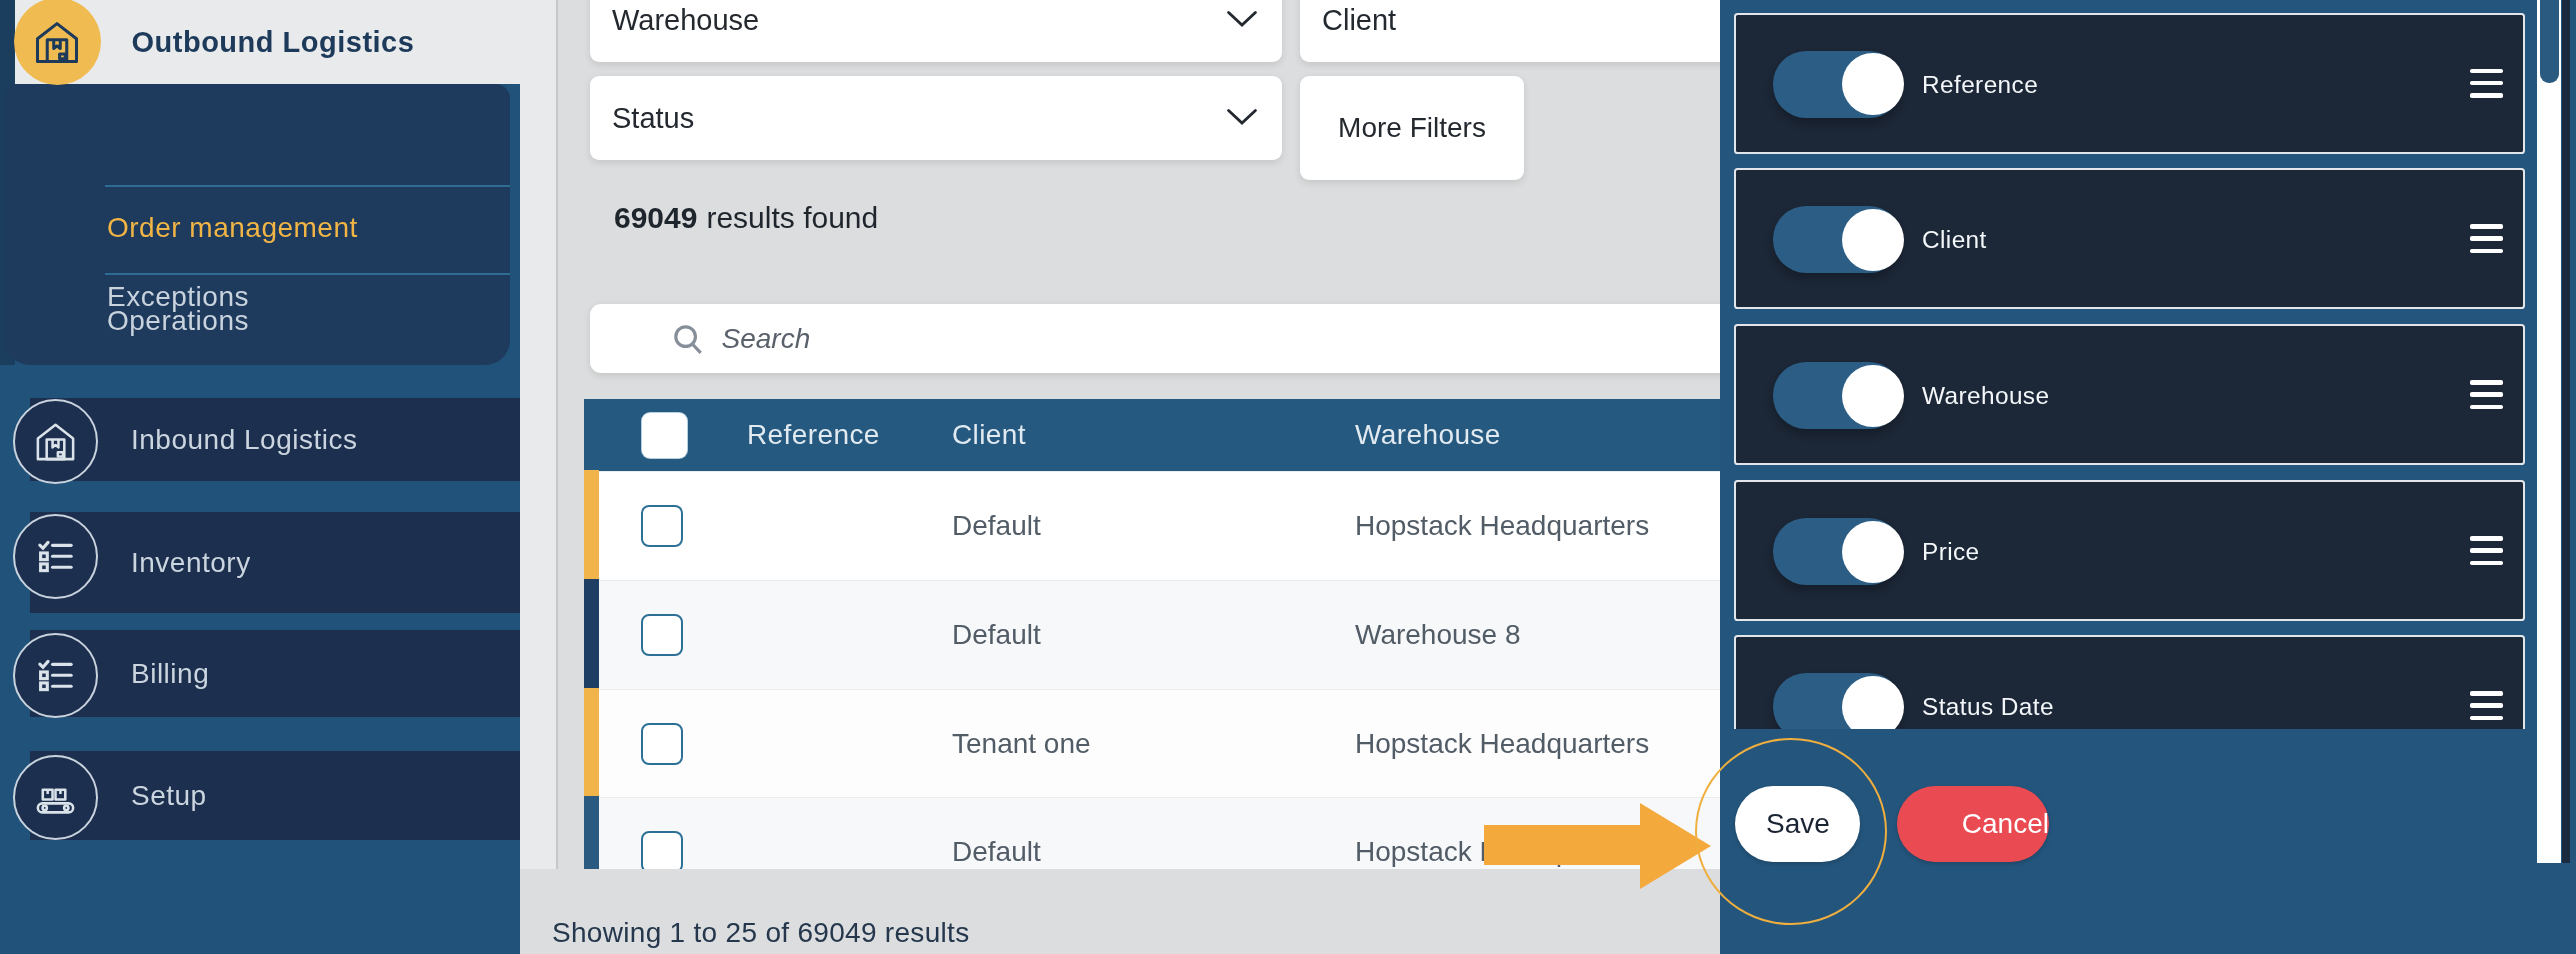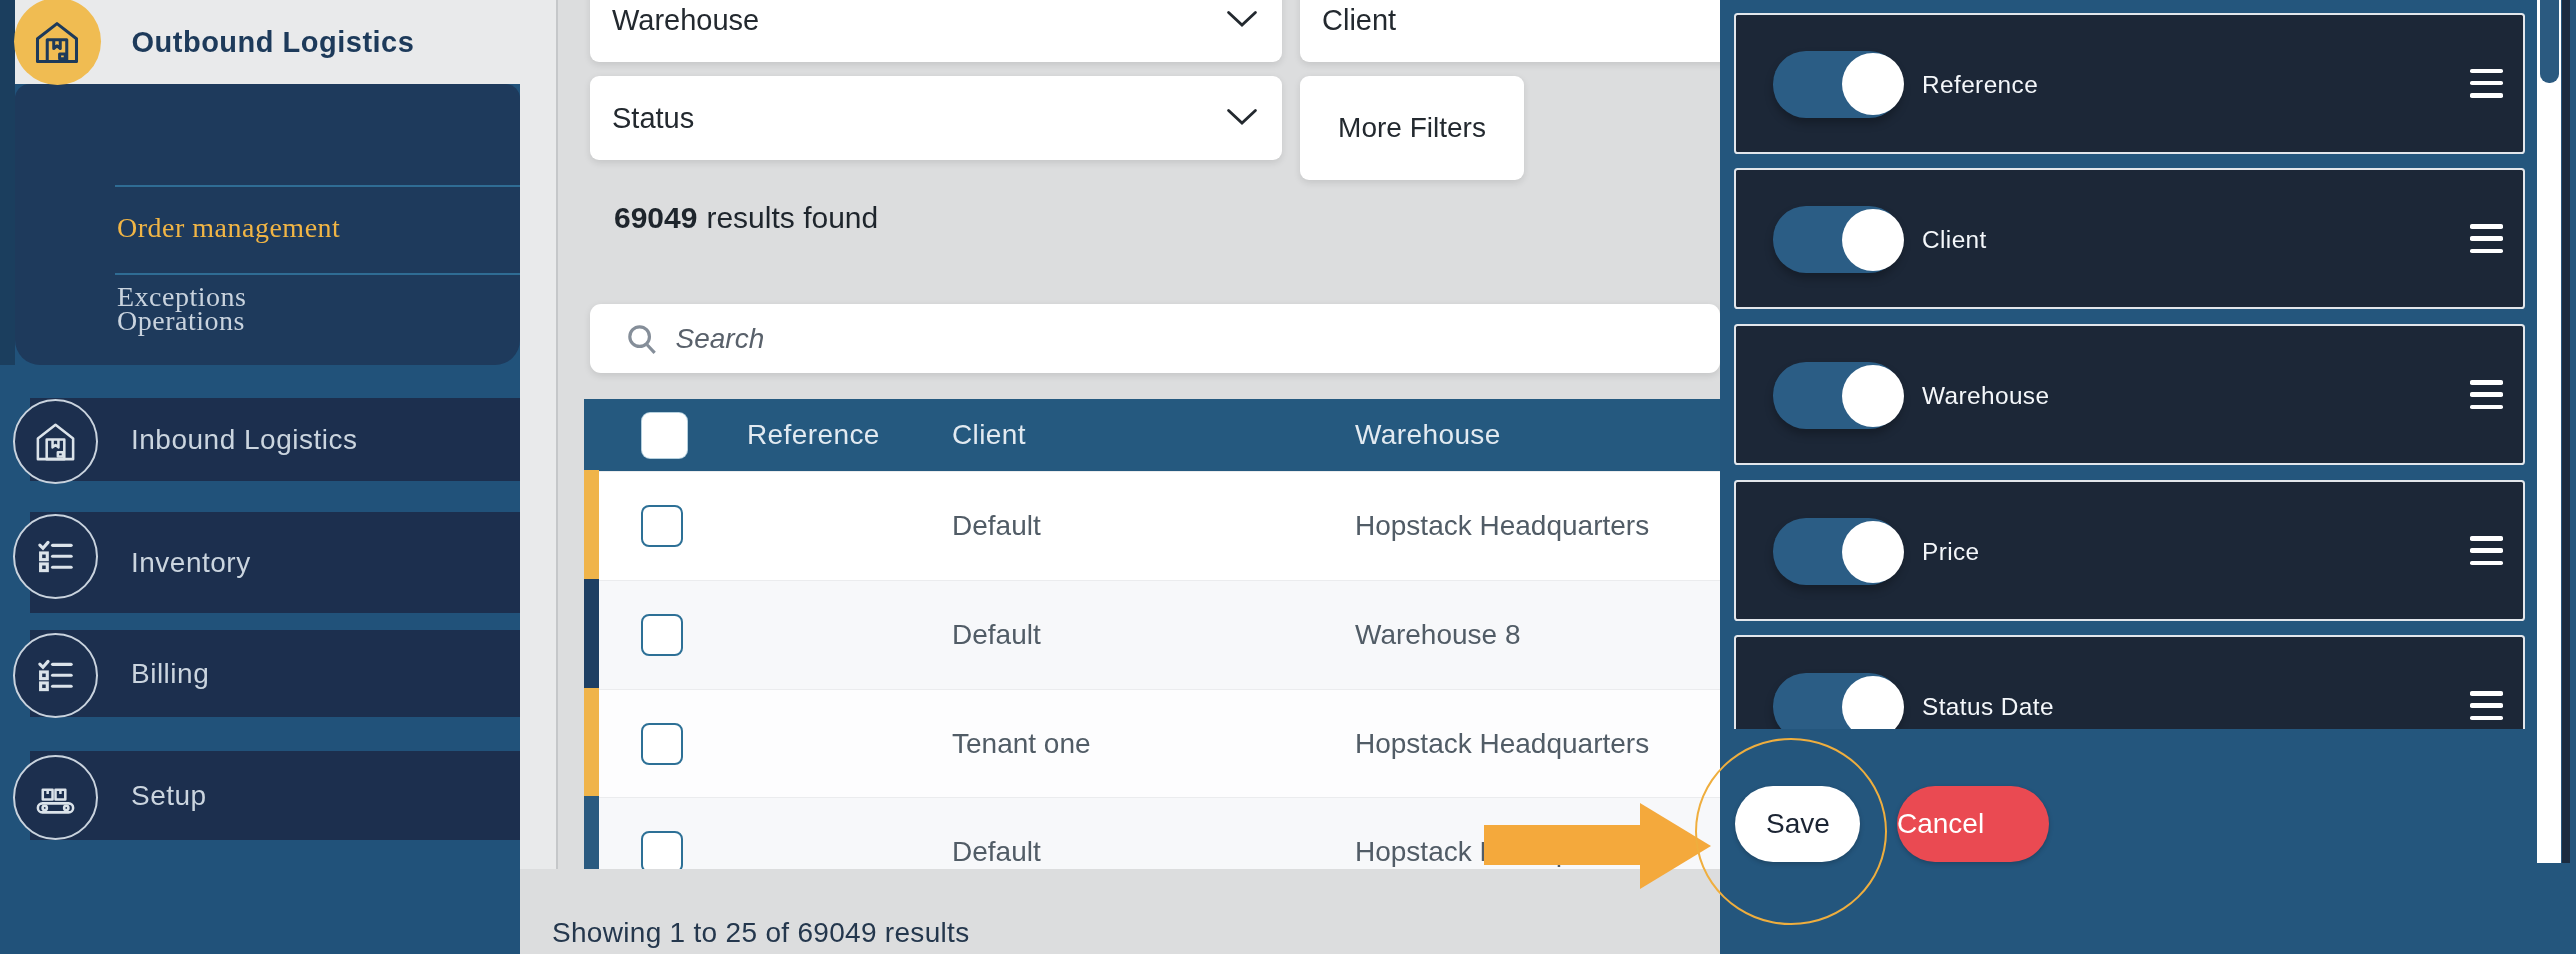--- a/index.html
+++ b/index.html
@@ -9,39 +9,39 @@
     -webkit-font-smoothing:antialiased;
   }
   .abs{position:absolute;}
 
   
   .sidebar{left:0;top:0;width:520px;height:954px;background:#21527a;}
   .rail{left:0;top:0;width:14.5px;height:365px;background:#1b3e5e;}
   .group-header{left:14.5px;top:0;width:505px;height:84px;background:#e9eaeb;display:flex;align-items:center;}
   .group-header .label{margin-left:117px;font-size:29px;font-weight:600;color:#1d3a5a;letter-spacing:0.5px;}
   .badge{left:13.6px;top:-1.8px;width:87px;height:87px;border-radius:50%;background:#f0bc52;display:flex;align-items:center;justify-content:center;z-index:3;}
-  .submenu{left:15px;top:84px;width:505px;height:281px;background:#1e3a5c;border-radius:14.5px 14.5px 25px 25px;font-family:Liberation Serif, serif;}
+  .submenu{left:5px;top:84px;width:505px;height:281px;background:#1e3a5c;border-radius:14.5px 14.5px 25px 25px;}
   .submenu .item{position:absolute;left:102px;font-size:28px;color:#c9d3de;letter-spacing:0.5px;}
   .submenu .item.active{color:#f1b545;}
   .submenu .divider{position:absolute;left:100px;right:0;height:1.8px;background:#2f6c94;}
   .nav-row{left:30px;width:490px;height:83px;background:#1c2f4e;display:flex;align-items:center;}
   .nav-row .label{margin-left:101px;font-size:28px;color:#cbd5df;letter-spacing:0.5px;}
   .nav-circle{left:12.7px;width:81px;height:81px;border-radius:50%;background:#1c2f4e;border:2.7px solid #c9d3de;display:flex;align-items:center;justify-content:center;z-index:2;}
 
   
   .gutter{left:520px;top:0;width:38px;height:869px;background:#e9eaeb;}
   .vline{left:556px;top:0;width:1.8px;height:869px;background:#c5c7c9;}
   .card-white{background:#fff;border-radius:9px;box-shadow:0 2.7px 7.2px rgba(0,0,0,.10);}
   .dd{display:flex;align-items:center;}
   .dd .dd-label{margin-left:22px;font-size:29px;color:#23292f;}
   .dd .chev{position:absolute;right:23.5px;}
   .btn-plain{display:flex;align-items:center;justify-content:center;font-size:28px;font-weight:500;color:#23292f;}
   .results{left:614px;top:196px;height:43px;display:flex;align-items:center;font-size:30px;color:#1e252c;}
   .results b{font-weight:700;margin-right:9px;}
-  .searchbox{left:590px;top:304px;width:1130px;height:69px;border-radius:11px;display:flex;align-items:center;}
+  .searchbox{left:590px;top:304px;width:1130px;height:69px;border-radius:11px;display:flex;align-items:center;padding-left:46px;}
   .searchbox .ph{font-size:28px;font-style:italic;color:#59616b;margin-left:14.5px;}
 
   .table{left:584px;top:399px;width:1136px;height:470px;overflow:hidden;background:#fff;}
   .thead{position:absolute;left:0;top:0;width:100%;height:72px;background:#25597f;display:flex;align-items:center;}
   .th{font-size:28px;font-weight:500;color:#e2eaf1;letter-spacing:0.4px;position:absolute;}
   .hcheck{position:absolute;left:57px;top:12.7px;width:47px;height:47px;background:#fff;border:1.8px solid rgba(120,170,195,.55);border-radius:9px;box-sizing:border-box;}
   .trow{position:absolute;left:0;width:100%;height:109px;display:flex;align-items:center;border-top:1.8px solid #ebecee;box-sizing:border-box;}
   .trow .accent{position:absolute;left:0;top:-1.8px;bottom:0;width:14.5px;}
   .accent-y{background:#f0b44a;}
   .accent-n{background:#1e3f63;}
@@ -54,21 +54,21 @@
   .rpanel{left:1720px;top:0;width:856px;height:954px;background:#24567d;}
   .tcard{position:absolute;left:14.5px;width:791px;height:141px;background:#1c2737;border:2.7px solid #e2e6eb;border-radius:3.6px;box-sizing:border-box;}
   .toggle{position:absolute;left:37px;width:129px;height:67px;border-radius:33px;background:#2b5d85;box-shadow:0 5.4px 9px rgba(0,0,0,.25);}
   .knob{position:absolute;right:-1.8px;top:2.7px;width:62px;height:62px;border-radius:50%;background:#fff;}
   .tlabel{position:absolute;left:186px;font-size:24.4px;color:#f4f7fa;letter-spacing:0.4px;}
   .hamburger{position:absolute;right:20px;width:33px;height:29px;display:flex;flex-direction:column;justify-content:space-between;}
   .hamburger div{height:4.5px;background:#fff;border-radius:1.8px;}
 
   .rfooter{left:1720px;top:729px;width:856px;height:225px;background:#24567d;}
   .btn-save{position:absolute;left:15.4px;top:57px;width:125px;height:76px;border-radius:38px;background:#fff;display:flex;align-items:center;justify-content:center;font-size:28px;color:#1b2433;box-shadow:0 1.8px 5.4px rgba(0,0,0,.2);}
-  .btn-cancel{position:absolute;left:177px;top:57px;width:152px;height:76px;border-radius:38px;background:#ea4a52;display:flex;align-items:center;justify-content:flex-start;font-size:28px;color:#fff;box-shadow:0 1.8px 5.4px rgba(0,0,0,.2);}
+  .btn-cancel{position:absolute;left:177px;top:57px;width:152px;height:76px;border-radius:38px;background:#ea4a52;display:flex;align-items:center;justify-content:flex-end;font-size:28px;color:#fff;box-shadow:0 1.8px 5.4px rgba(0,0,0,.2);}
 
   .scroll-track{left:2537px;top:0;width:24.4px;height:863px;background:#fff;}
   .scroll-thumb{left:2540px;top:0;width:19px;height:83px;background:#2b5a80;border-radius:0 0 9px 9px;}
   .dark-strip{left:2562px;top:0;width:8.1px;height:863px;background:#1b2b3f;}
 
   
   .spot-ellipse{left:1695px;top:738px;width:188px;height:183px;border:2.7px solid #efae3e;border-radius:50%;z-index:9;}
   .arrow-shaft{left:1484px;top:825px;width:157px;height:40px;background:#f4a93c;z-index:8;}
   .arrow-head{left:1640px;top:803px;width:0;height:0;border-top:43px solid transparent;border-bottom:43px solid transparent;border-left:71px solid #f4a93c;z-index:8;}
 </style>

